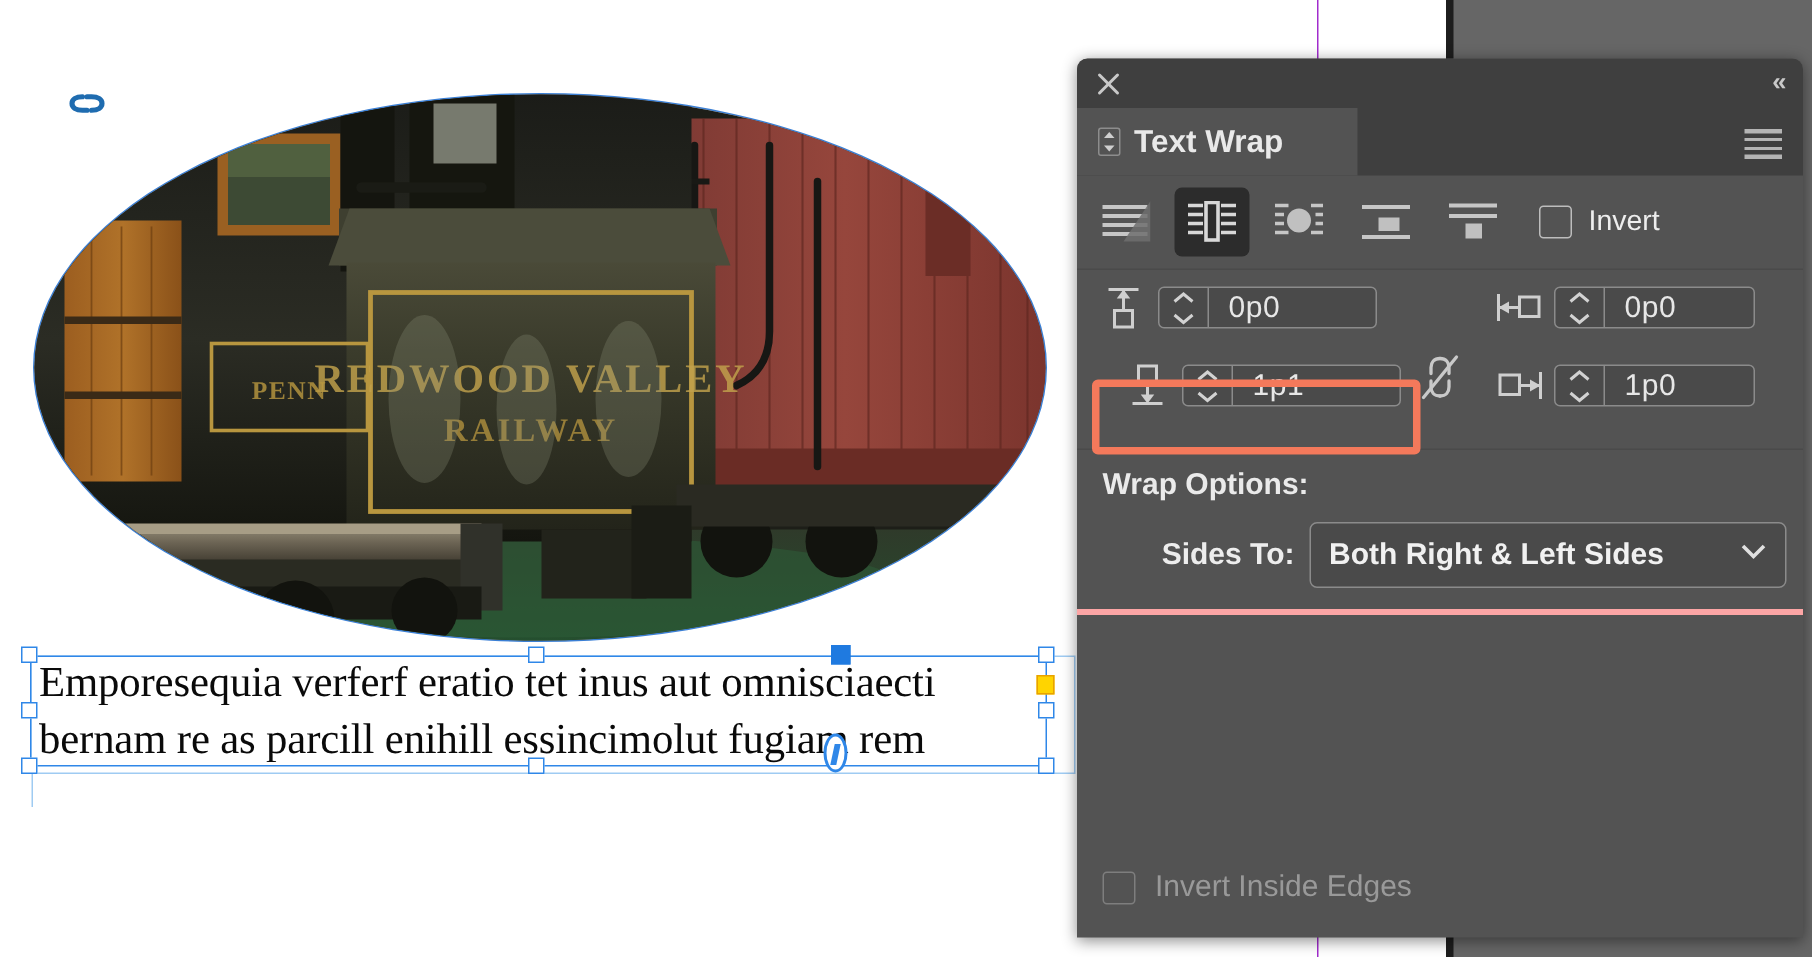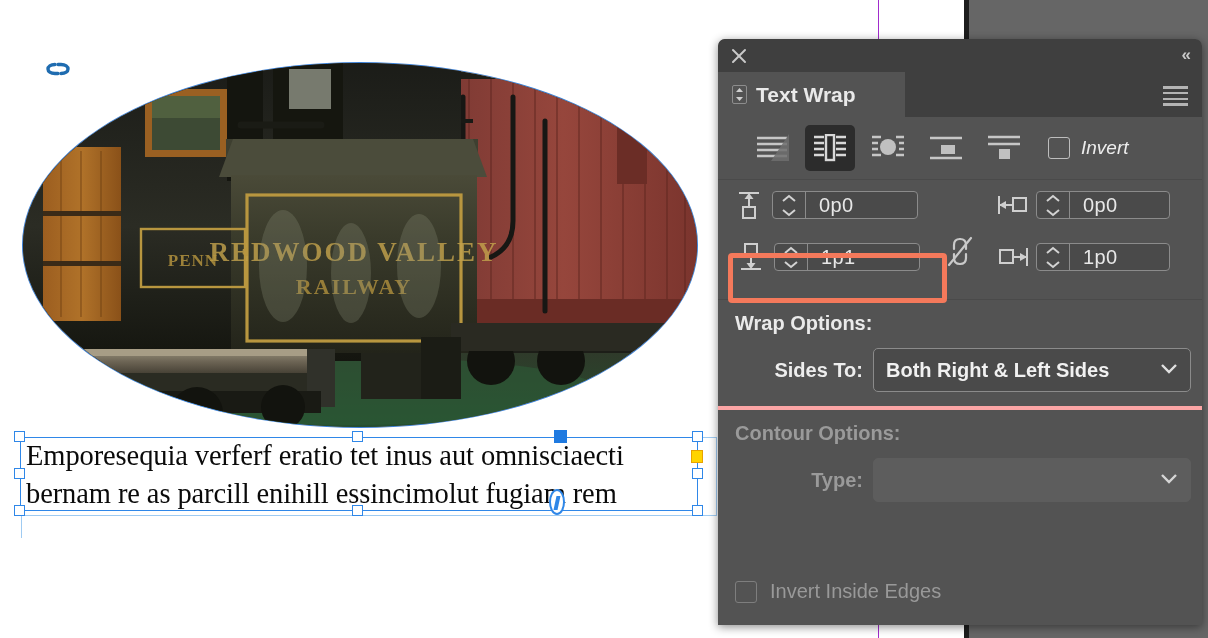--- a/index.html
+++ b/index.html
@@ -170,22 +170,21 @@
     display: block; height: 2.6px; background: #b4b4b4; margin-bottom: 3.2px;
   }
 
   
   .wrapmodes {
     position: relative;
     height: 63px;
     border-bottom: 1px solid #4a4a4a;
     display: flex;
     align-items: center;
-    padding-left: 29px;
-    font-style: italic;
+    padding-left: 7px;
   }
   .wm-btn {
     width: 50px; height: 46px;
     margin-right: 8px;
     border-radius: 5px;
     display: flex; align-items: center; justify-content: center;
   }
   .wm-btn.active { background: #2c2c2c; }
 
   .invert-wrap {
@@ -624,21 +623,21 @@
                 <polyline points="2,7 8,2 14,7" fill="none" stroke="#d2d2d2" stroke-width="2"></polyline>
               </svg>
             <svg width="16" height="9" viewBox="0 0 16 9" style="margin-top:5px;">
                 <polyline points="2,2 8,7 14,2" fill="none" stroke="#d2d2d2" stroke-width="2"></polyline>
               </svg>
           </div>
           <div class="spin-val">0p0</div>
         </div>
       </div>
 
-      <div class="off-row" style="left:16px; top:60px;">
+      <div class="off-row" style="left:30px; top:60px;">
         <div class="off-icon">
           <svg width="26" height="30" viewBox="0 0 26 30">
             <g stroke="#cfcfcf" stroke-width="2" fill="none">
               <line x1="3" y1="27" x2="23" y2="27"></line>
               <rect x="7" y="2" width="12" height="11"></rect>
               <line x1="13" y1="13" x2="13" y2="24"></line>
             </g>
             <polygon points="13,27 8.5,21 17.5,21" fill="#cfcfcf"></polygon>
           </svg>
         </div>
@@ -712,34 +711,20 @@
           <span class="select-val">Both Right &amp; Left Sides</span>
           <span class="select-caret">
             <svg width="18" height="12" viewBox="0 0 18 12">
                 <polyline points="2,2 9,9 16,2" fill="none" stroke="#e0e0e0" stroke-width="2.4"></polyline>
               </svg>
           </span>
         </div>
       </div>
     </div>
 
-    <div class="section" style="border-bottom:none;">
-      <div class="sec-title dim">Contour Options:</div>
-      <div class="row-lbl-field">
-        <div class="row-label dim">Type:</div>
-        <div class="select dim">
-          <span class="select-val"></span>
-          <span class="select-caret">
-            <svg width="18" height="12" viewBox="0 0 18 12">
-                <polyline points="2,2 9,9 16,2" fill="none" stroke="#d6d6d6" stroke-width="2.4"></polyline>
-              </svg>
-          </span>
-        </div>
-      </div>
-    </div>
 
     <div class="bottom-check">
       <div class="cbox dim"></div>
       <span class="lbl">Invert Inside Edges</span>
     </div>
 
   </div>
 
   <div class="highlight-box"></div>
 

